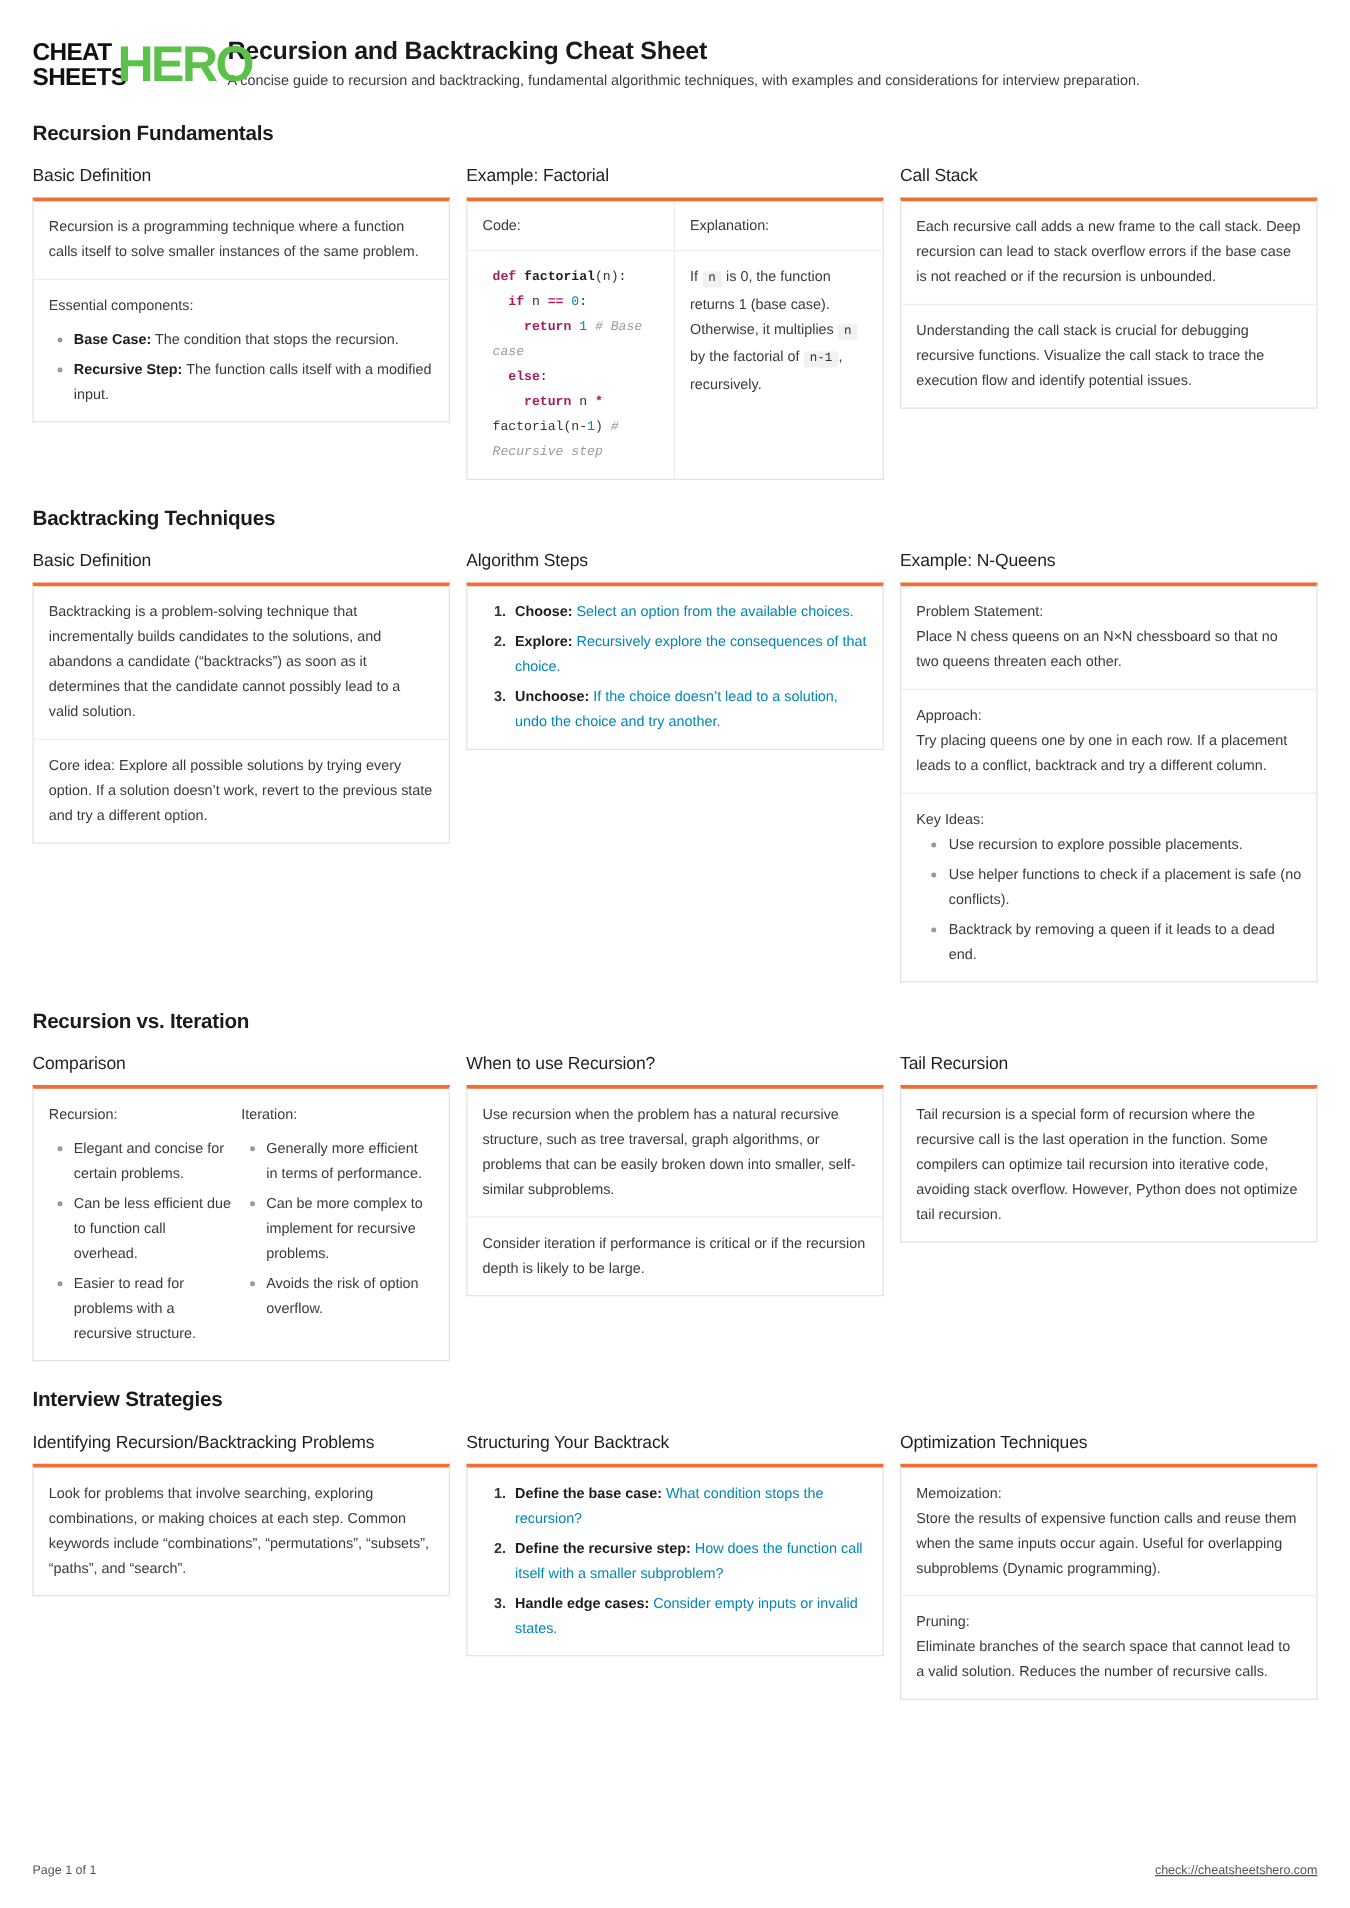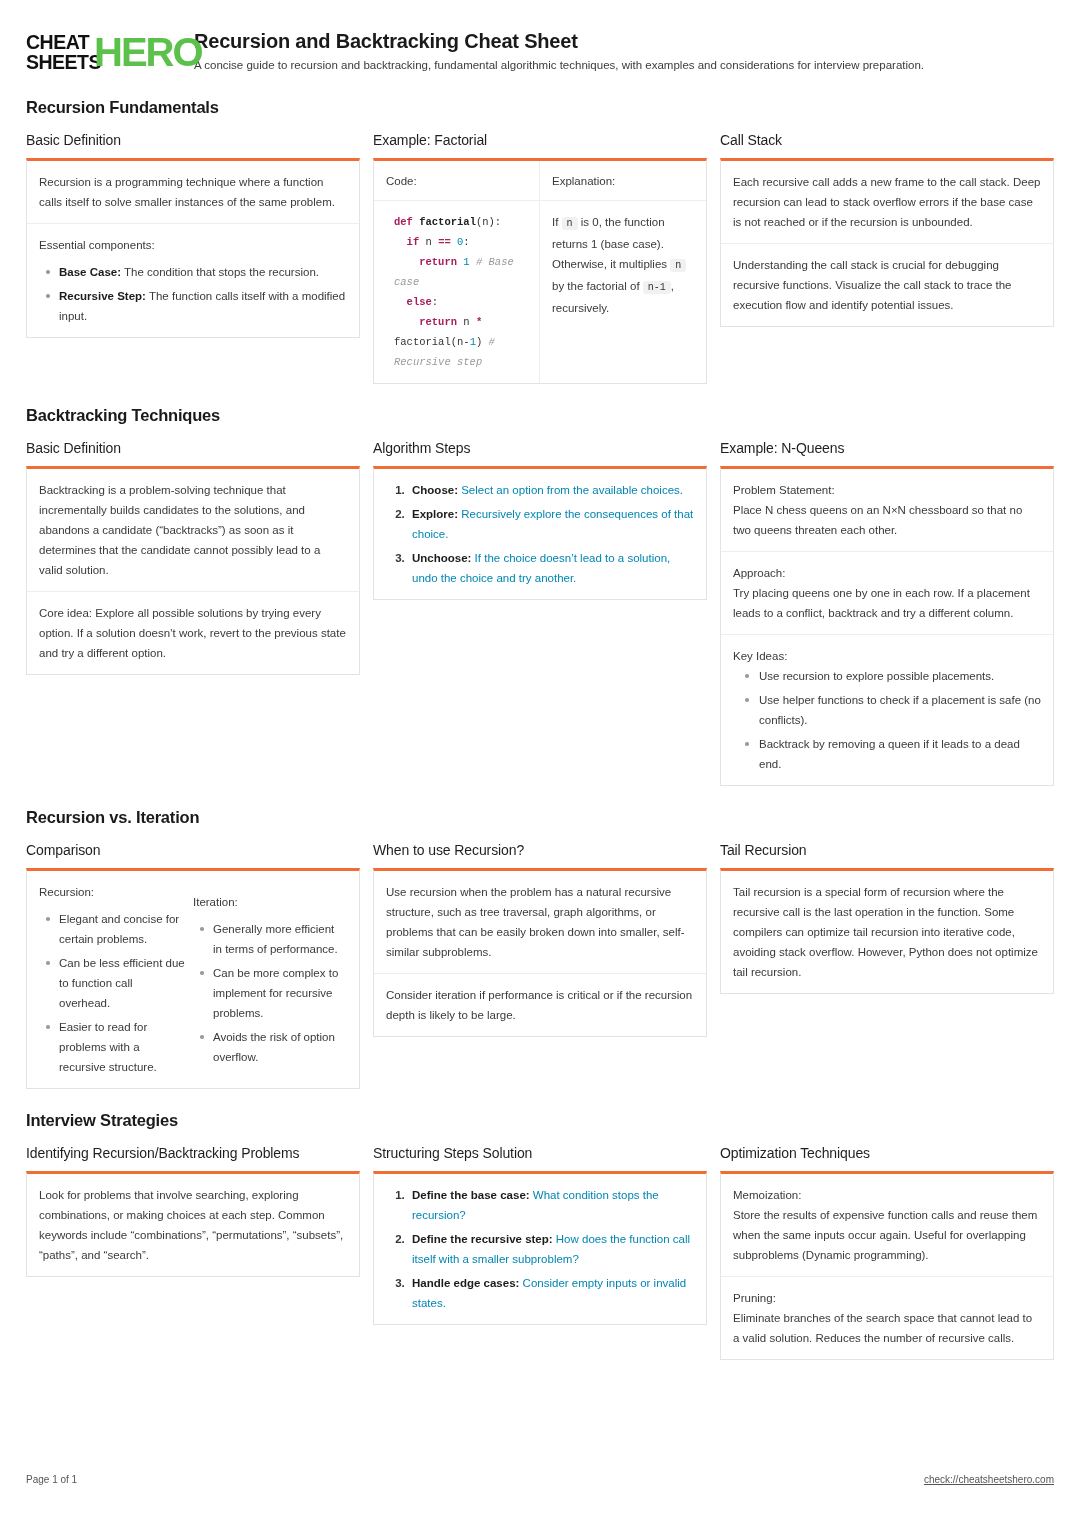--- a/index.html
+++ b/index.html
@@ -11,21 +11,21 @@
     color: #333333;
   }
   .page {
     width: 1080px;
     height: 1526px;
     position: relative;
     padding: 24px 26px 0 26px;
   }
 
   
-  .header { display: flex; align-items: flex-start; gap: 18px; padding-top: 4px; }
+  .header { display: flex; align-items: flex-start; gap: 6px; padding-top: 4px; }
   .logo {
     position: relative;
     width: 150px;
     height: 46px;
     flex: 0 0 150px;
     margin-top: 2px;
   }
   .logo-words {
     position: absolute; left: 0; top: 2px;
     font-weight: bold; font-size: 19.5px; line-height: 20px;
@@ -99,21 +99,21 @@
   .kv { display: flex; gap: 0; flex-direction: column; }
   .kv .k {
     flex: 0 0 34%; padding-right: 10px; color: #3a3a3a;
   }
   .kv .v { flex: 1 1 auto; color: #3a3a3a; }
   .kv .v ul.bul { margin-top: 0; }
   .kv .v ul.bul > li { padding-left: 26px; }
   .kv .v ul.bul > li::before { left: 12px; }
 
   
-  .cmp { display: flex; align-items: center; }
+  .cmp { display: flex; }
   .cmp .col { flex: 1 1 50%; padding-right: 8px; }
   .cmp .col-h { margin-bottom: 2px; }
 
   
   .code-grid { display: flex; }
   .code-grid .cg-col { flex: 1 1 50%; }
   .code-grid .cg-col.left { border-right: 1px solid #eeeeee; }
   .cg-head {
     padding: 11px 12px 10px 12px;
     border-bottom: 1px solid #eeeeee;
@@ -140,21 +140,21 @@
     font-size: 10px;
     background: #f1f1f1;
     border-radius: 3px;
     padding: 1px 5px;
     color: #333;
     white-space: nowrap;
   }
 
   
   .footer {
-    position: absolute; left: 26px; right: 26px; bottom: 41px;
+    position: absolute; left: 26px; right: 26px; bottom: 24px;
     display: flex; justify-content: space-between; align-items: center;
     font-size: 10px; color: #555555; text-align: right;
   }
   .footer a { color: #555555; text-decoration: underline; }
 </style>
 </head>
 <body>
 
 <div class="page">
 
@@ -348,21 +348,21 @@
       <div class="card">
         <div class="card-title">Identifying Recursion/Backtracking Problems</div>
         <div class="card-body">
           <div class="row">
             <p>Look for problems that involve searching, exploring combinations, or making choices at each step. Common keywords include “combinations”, “permutations”, “subsets”, “paths”, and “search”.</p>
           </div>
         </div>
       </div>
 
       <div class="card">
-        <div class="card-title">Structuring Steps Solution</div>
+        <div class="card-title">Structuring Your Backtrack</div>
         <div class="card-body">
           <div class="row">
             <ol class="num">
               <li><b>Define the base case:</b><span> What condition stops the recursion?</span></li>
               <li><b>Define the recursive step:</b><span> How does the function call itself with a smaller subproblem?</span></li>
               <li><b>Handle edge cases:</b><span> Consider empty inputs or invalid states.</span></li>
             </ol>
           </div>
         </div>
       </div>

